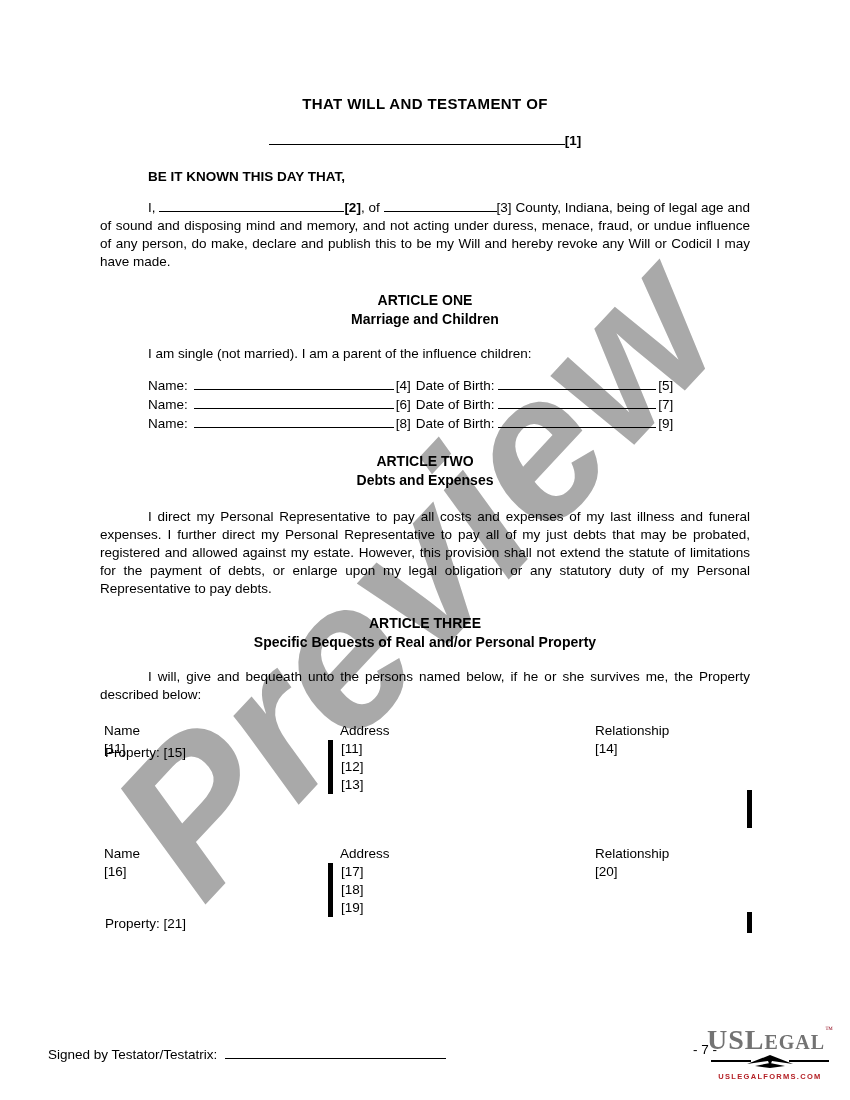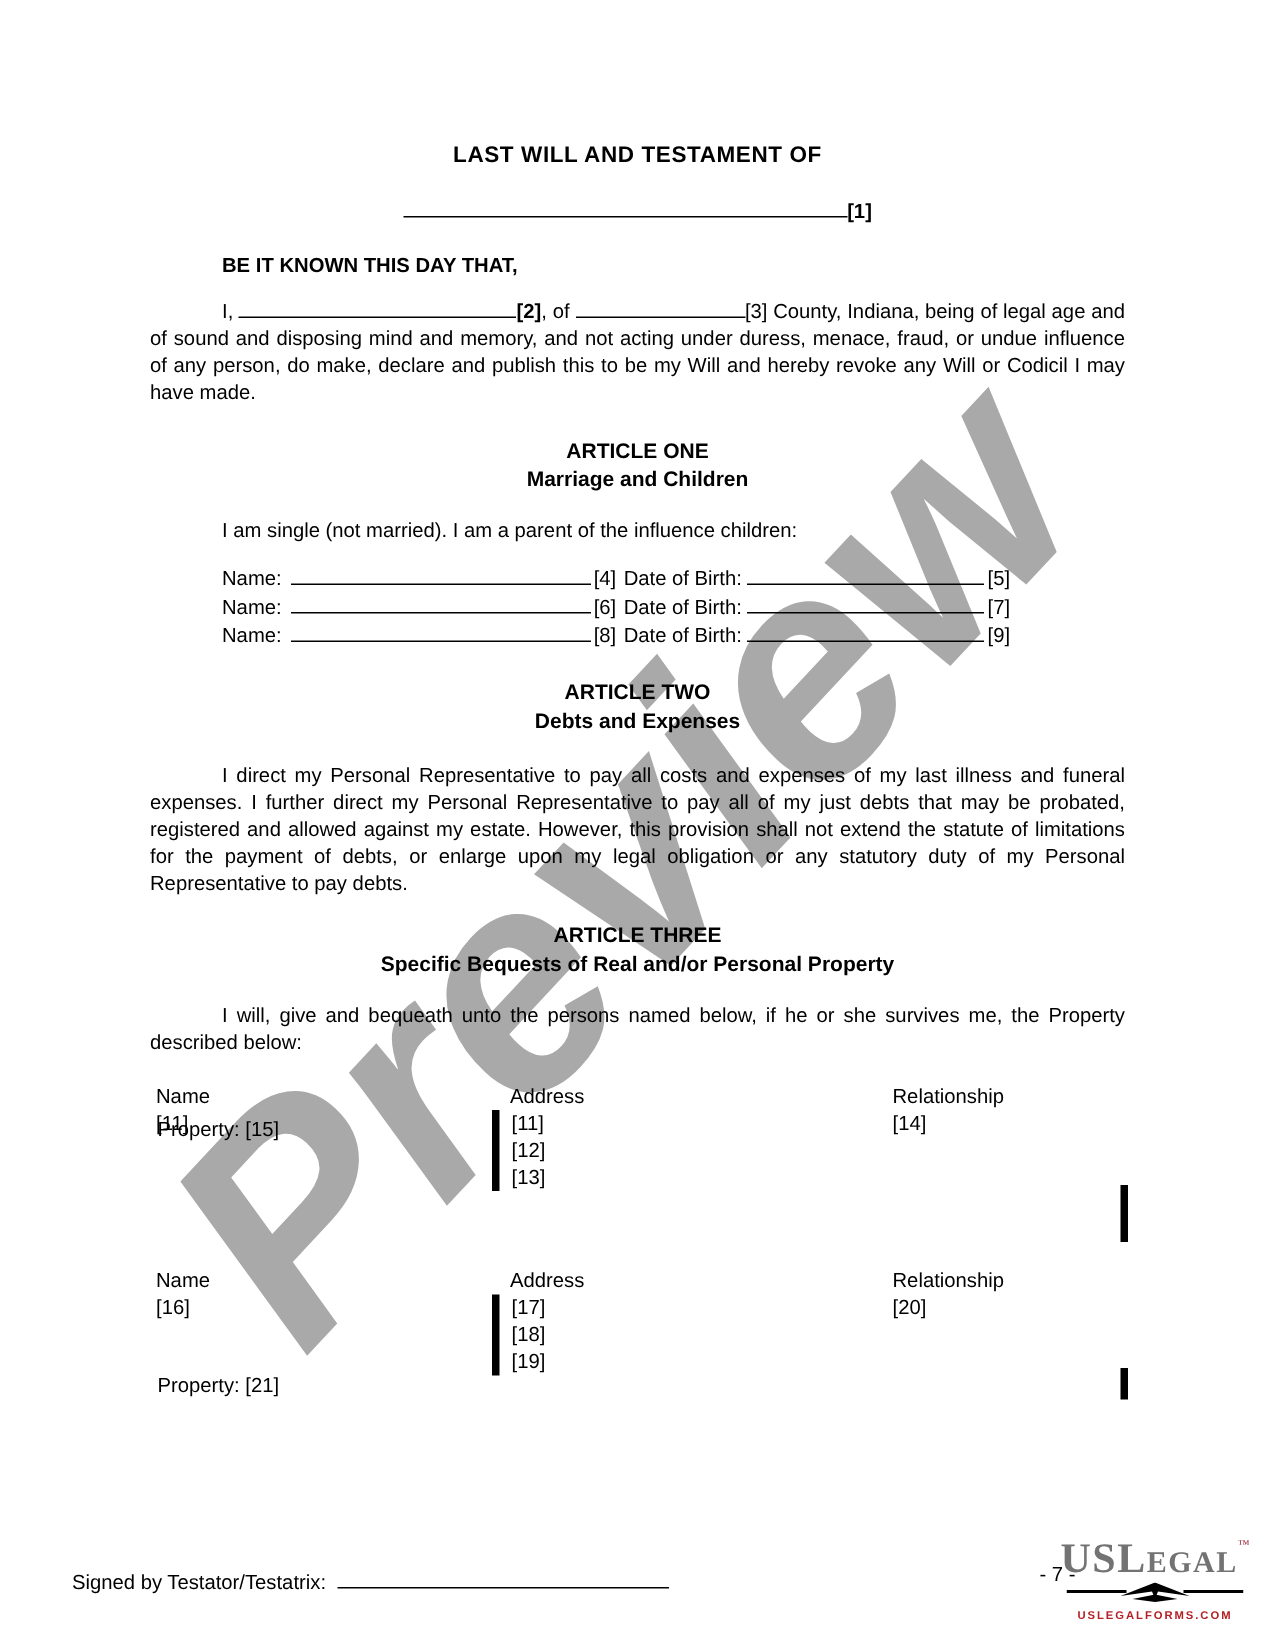--- a/index.html
+++ b/index.html
@@ -35,21 +35,21 @@
 </style>
 </head>
 <body>
 
 <div class="page">
 
   <div class="watermark">Preview</div>
 
   <div class="content">
 
-    <div class="abs colcenter h" style="top:95px;font-size:15px;letter-spacing:0.4px;">LAST WILL AND TESTAMENT OF</div>
+    <div class="abs colcenter h" style="top:95px;font-size:15px;letter-spacing:0.4px;">THAT WILL AND TESTAMENT OF</div>
 
     <div class="abs colcenter" style="top:131px;white-space:nowrap;">
       <span class="blank w296"></span><span class="bold">[1]</span>
     </div>
 
     <div class="abs bold" style="left:148px;top:168px;">BE IT KNOWN THIS DAY THAT,</div>
 
     <p class="abs para" style="top:198px;margin:0;"><span>I,</span>
       <span class="blank w185"></span><span class="bold">[2]</span><span>, of</span>
       <span class="blank w113"></span><span>[3] County, Indiana, being of legal age and of sound and disposing mind and memory, and not acting under duress, menace, fraud, or undue influence of any person, do make, declare and publish this to be my Will and hereby revoke any Will or Codicil I may have made.</span></p>

